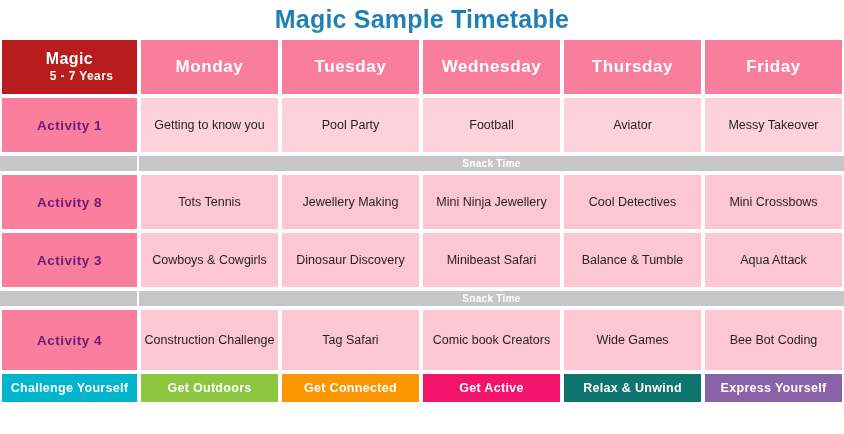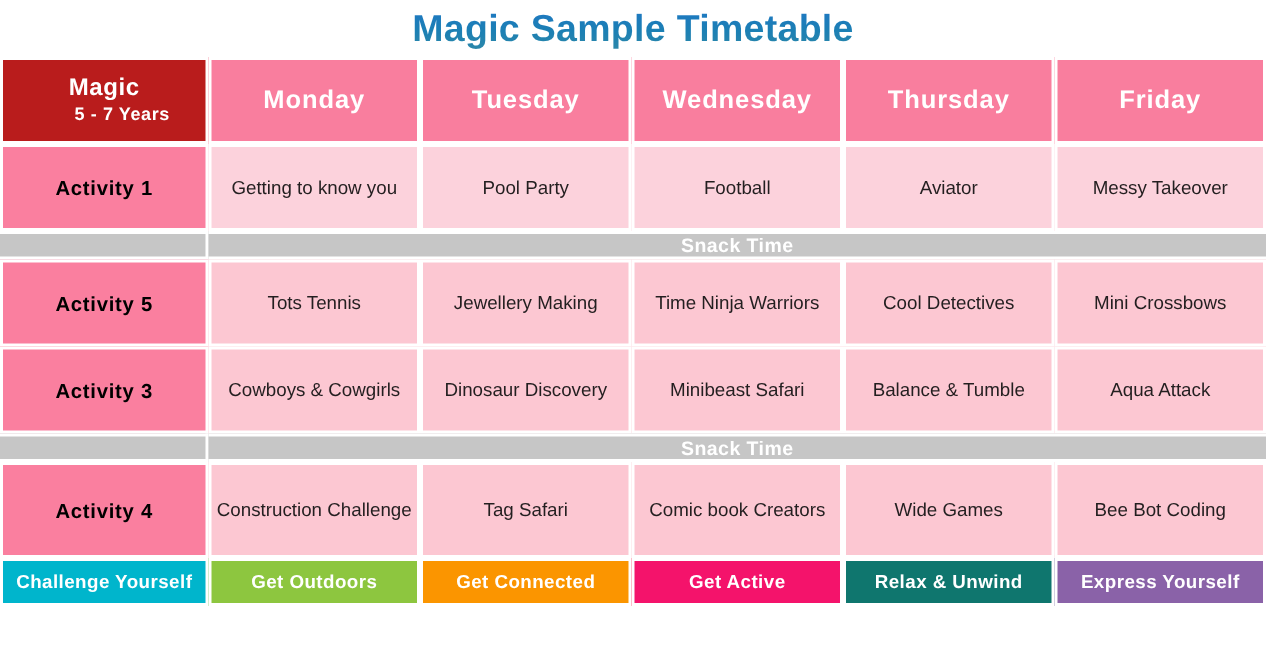--- a/index.html
+++ b/index.html
@@ -86,21 +86,21 @@
     font-size: 17px;
     font-weight: bold;
     letter-spacing: 0.6px;
     border: 2px solid #ffffff;
     height: 58px;
   }
 
   
   .cell-act-label {
     background: #fa7f9f;
-    color: #000000;
+    color: #701a75;
     font-size: 13.5px;
     font-weight: bold;
     letter-spacing: 0.5px;
     border: 2px solid #ffffff;
   }
 
   
   .cell-act {
     background: #fcc7d2;
     color: #231f20;
@@ -111,21 +111,21 @@
   .cell-act.row1 { background: #fcd2dc; }
 
   .row-act   { height: 58px; }
   .row-act4  { height: 64px; }
 
   
   .row-break { height: 19px; }
   .cell-break {
     background: #c6c6c6;
     color: #ffffff;
-    font-size: 13px;
+    font-size: 10px;
     font-weight: bold;
     letter-spacing: 0.3px;
     height: 19px;
     border-top: 2px solid #ffffff;
     border-bottom: 2px solid #ffffff;
   }
   .cell-break-spacer {
     background: #c6c6c6;
     border-top: 2px solid #ffffff;
     border-bottom: 2px solid #ffffff;
@@ -175,24 +175,24 @@
         <td class="cell-act row1 col-day">Aviator</td>
         <td class="cell-act row1 col-day">Messy Takeover</td>
       </tr>
 
       <tr class="row-break">
         <td class="cell-break-spacer col-label"></td>
         <td class="cell-break" colspan="5">Snack Time</td>
       </tr>
 
       <tr class="row-act">
-        <td class="cell-act-label col-label">Activity 5</td>
+        <td class="cell-act-label col-label">Activity 8</td>
         <td class="cell-act col-day">Tots Tennis</td>
         <td class="cell-act col-day">Jewellery Making</td>
-        <td class="cell-act col-day">Time Ninja Warriors</td>
+        <td class="cell-act col-day">Mini Ninja Jewellery</td>
         <td class="cell-act col-day">Cool Detectives</td>
         <td class="cell-act col-day">Mini Crossbows</td>
       </tr>
 
 
       <tr class="row-act">
         <td class="cell-act-label col-label">Activity 3</td>
         <td class="cell-act col-day">Cowboys &amp; Cowgirls</td>
         <td class="cell-act col-day">Dinosaur Discovery</td>
         <td class="cell-act col-day">Minibeast Safari</td>

